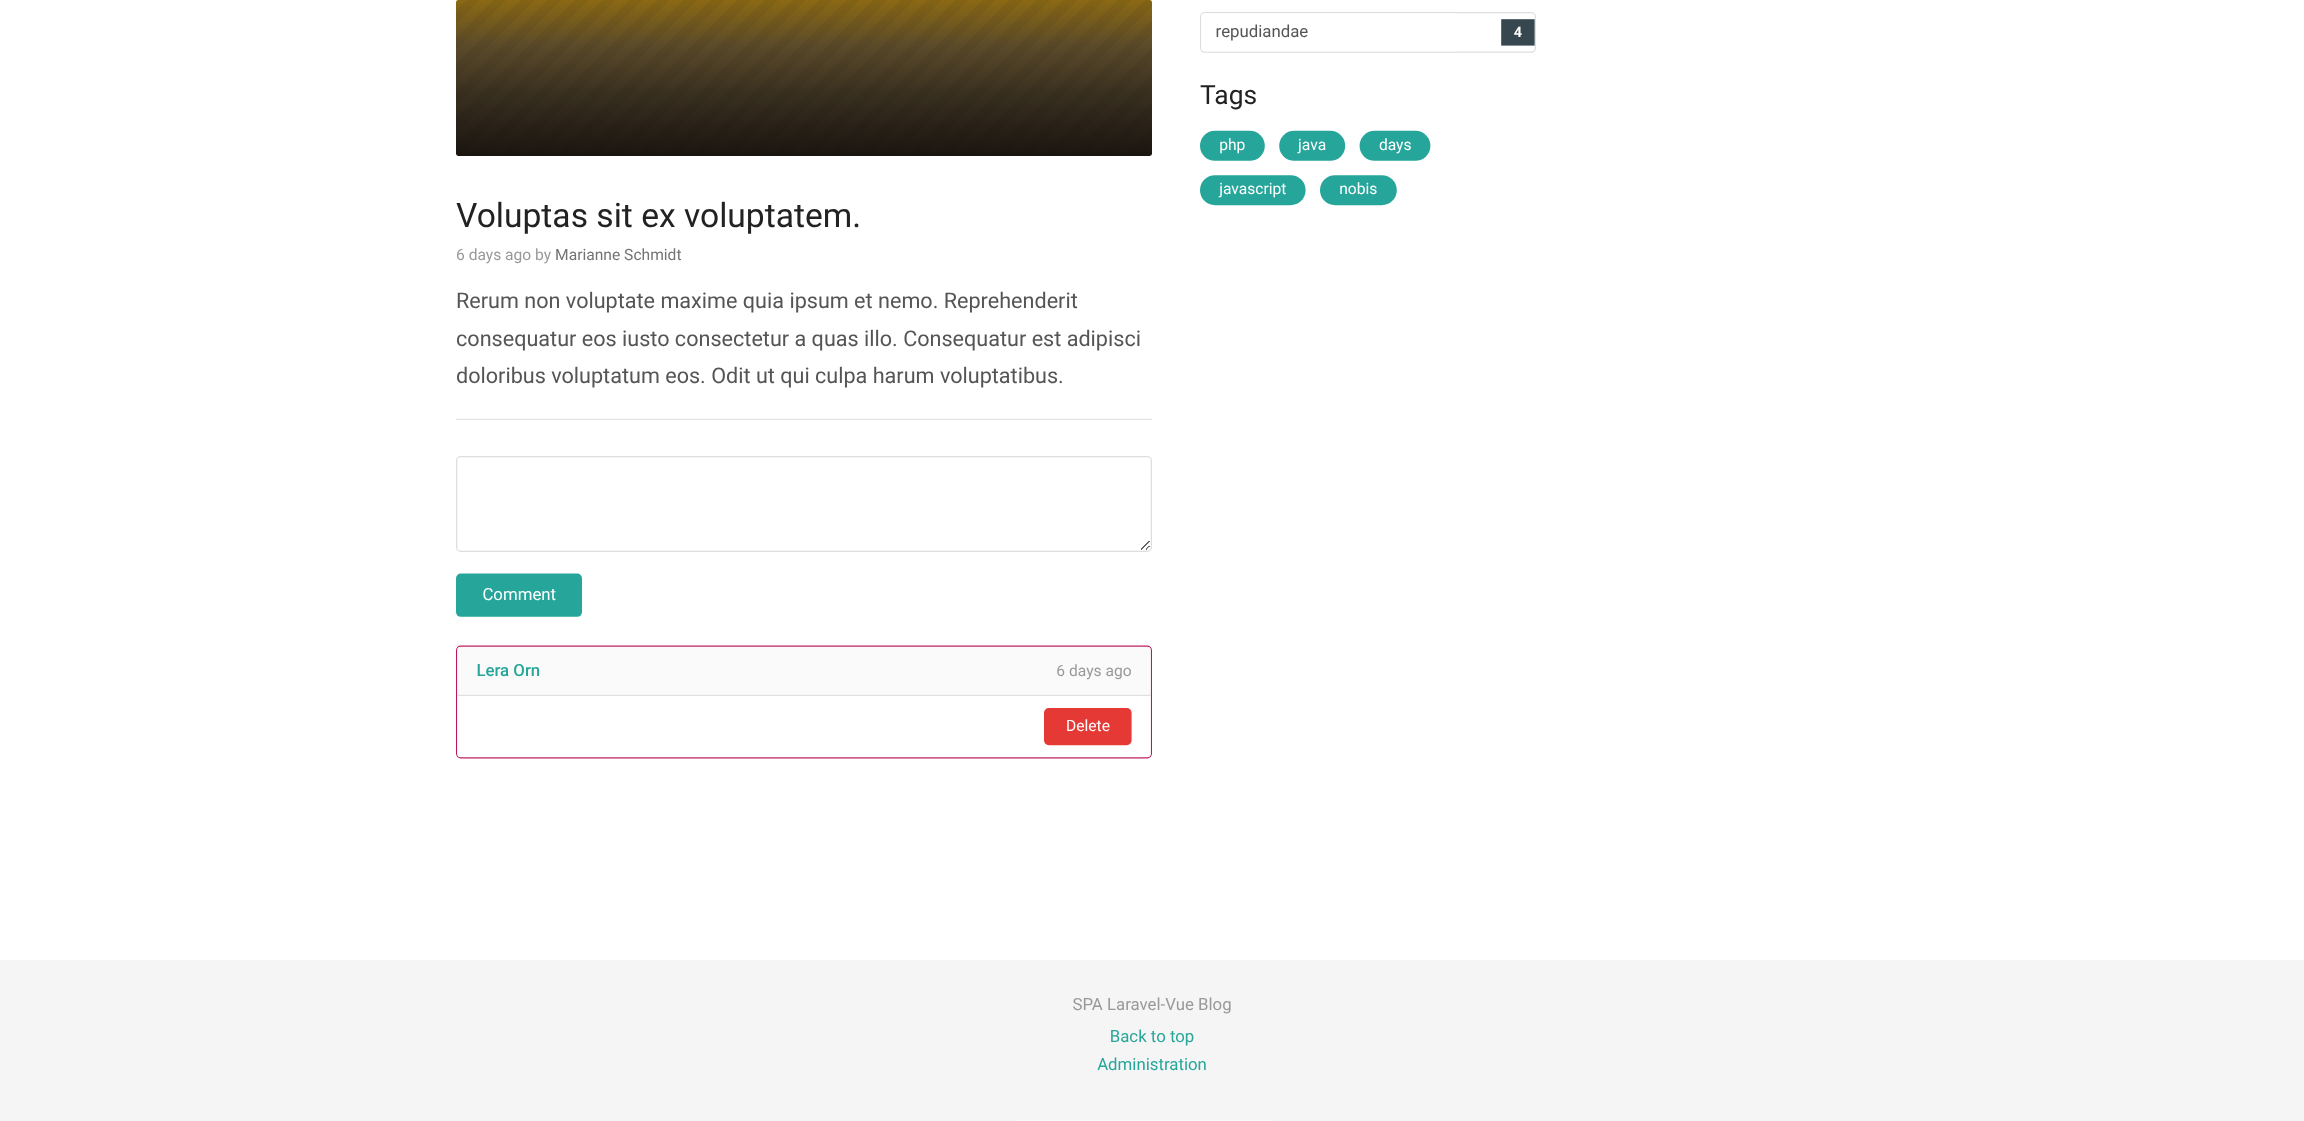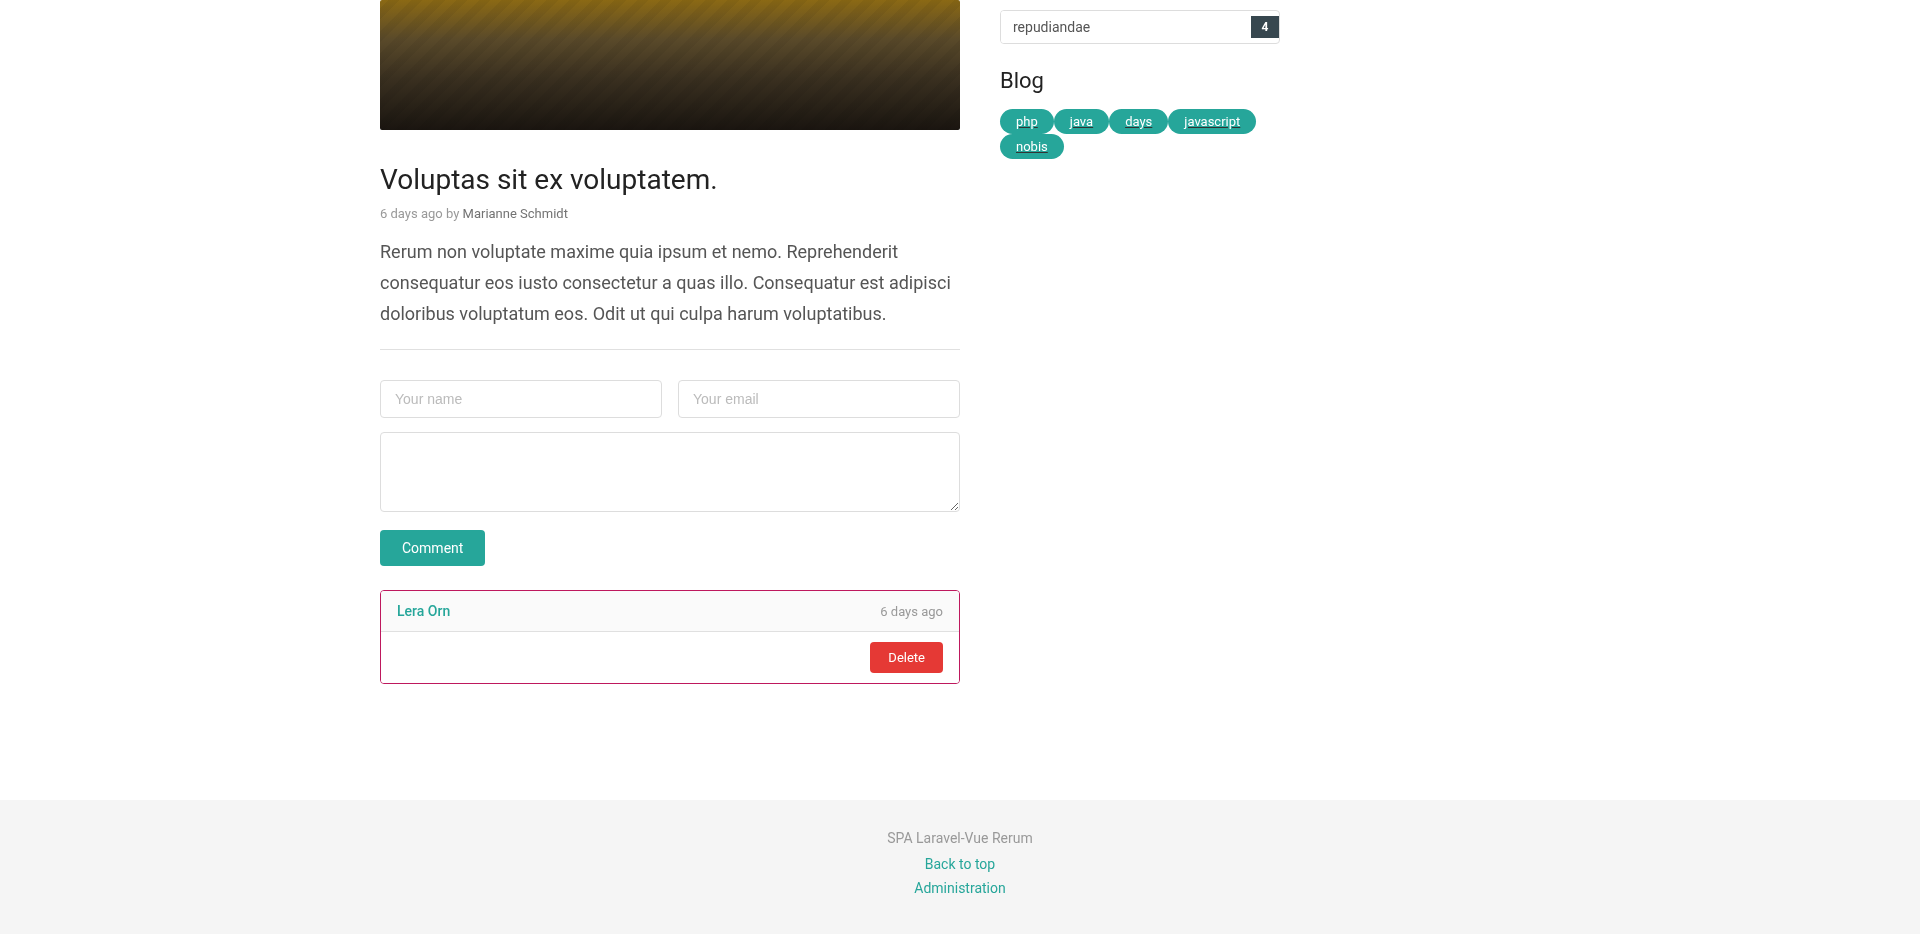--- a/index.html
+++ b/index.html
@@ -234,22 +234,21 @@
     .tags-title {
       font-size: 22px;
       font-weight: 400;
       color: #222;
       margin-bottom: 16px;
     }
 
     .tags-list {
       display: flex;
       flex-wrap: wrap;
-      gap: 0;
-      text-decoration: underline;
+      gap: 12px;
     }
 
     .tag-pill {
       background: #26a69a;
       color: #fff;
       border-radius: 20px;
       padding: 5px 16px;
       font-size: 13px;
       cursor: pointer;
       white-space: nowrap;
@@ -293,24 +292,20 @@
       <div class="article-meta">
         <span>6 days ago by</span>
         <a>Marianne Schmidt</a>
       </div>
 
       <p class="article-body">Rerum non voluptate maxime quia ipsum et nemo. Reprehenderit consequatur eos iusto consectetur a quas illo. Consequatur est adipisci doloribus voluptatum eos. Odit ut qui culpa harum voluptatibus.</p>
 
       <hr class="divider">
 
       <div class="comment-form">
-        <div class="form-row">
-          <input type="text" class="form-input" placeholder="Your name" style="">
-          <input type="email" class="form-input" placeholder="Your email" style="">
-        </div>
         <textarea class="form-textarea" style=""></textarea>
         <button class="comment-btn">Comment</button>
       </div>
 
       <div class="comment-card">
         <div class="comment-header">
           <span class="comment-author">Lera Orn</span>
           <span class="comment-time">6 days ago</span>
         </div>
         <div class="comment-footer">
@@ -320,34 +315,34 @@
 
     </div>
 
     <div class="sidebar">
 
       <div class="sidebar-search">
         <input type="text" class="sidebar-search-input" value="repudiandae" style="">
         <span class="search-badge">4</span>
       </div>
 
-      <h2 class="tags-title">Blog</h2>
+      <h2 class="tags-title">Tags</h2>
 
       <div class="tags-list">
 
       <span class="tag-pill">php</span>
           <span class="tag-pill">java</span>
           <span class="tag-pill">days</span>
           <span class="tag-pill">javascript</span>
           <span class="tag-pill">nobis</span>
         </div>
 
     </div>
 
   </div>
 
   <footer class="footer">
-    <div class="footer-brand">SPA Laravel-Vue Rerum</div>
+    <div class="footer-brand">SPA Laravel-Vue Blog</div>
     <a class="footer-link" href="#">Back to top</a>
     <a class="footer-link" href="#">Administration</a>
   </footer>
 
 </div>
 
 </body></html>

